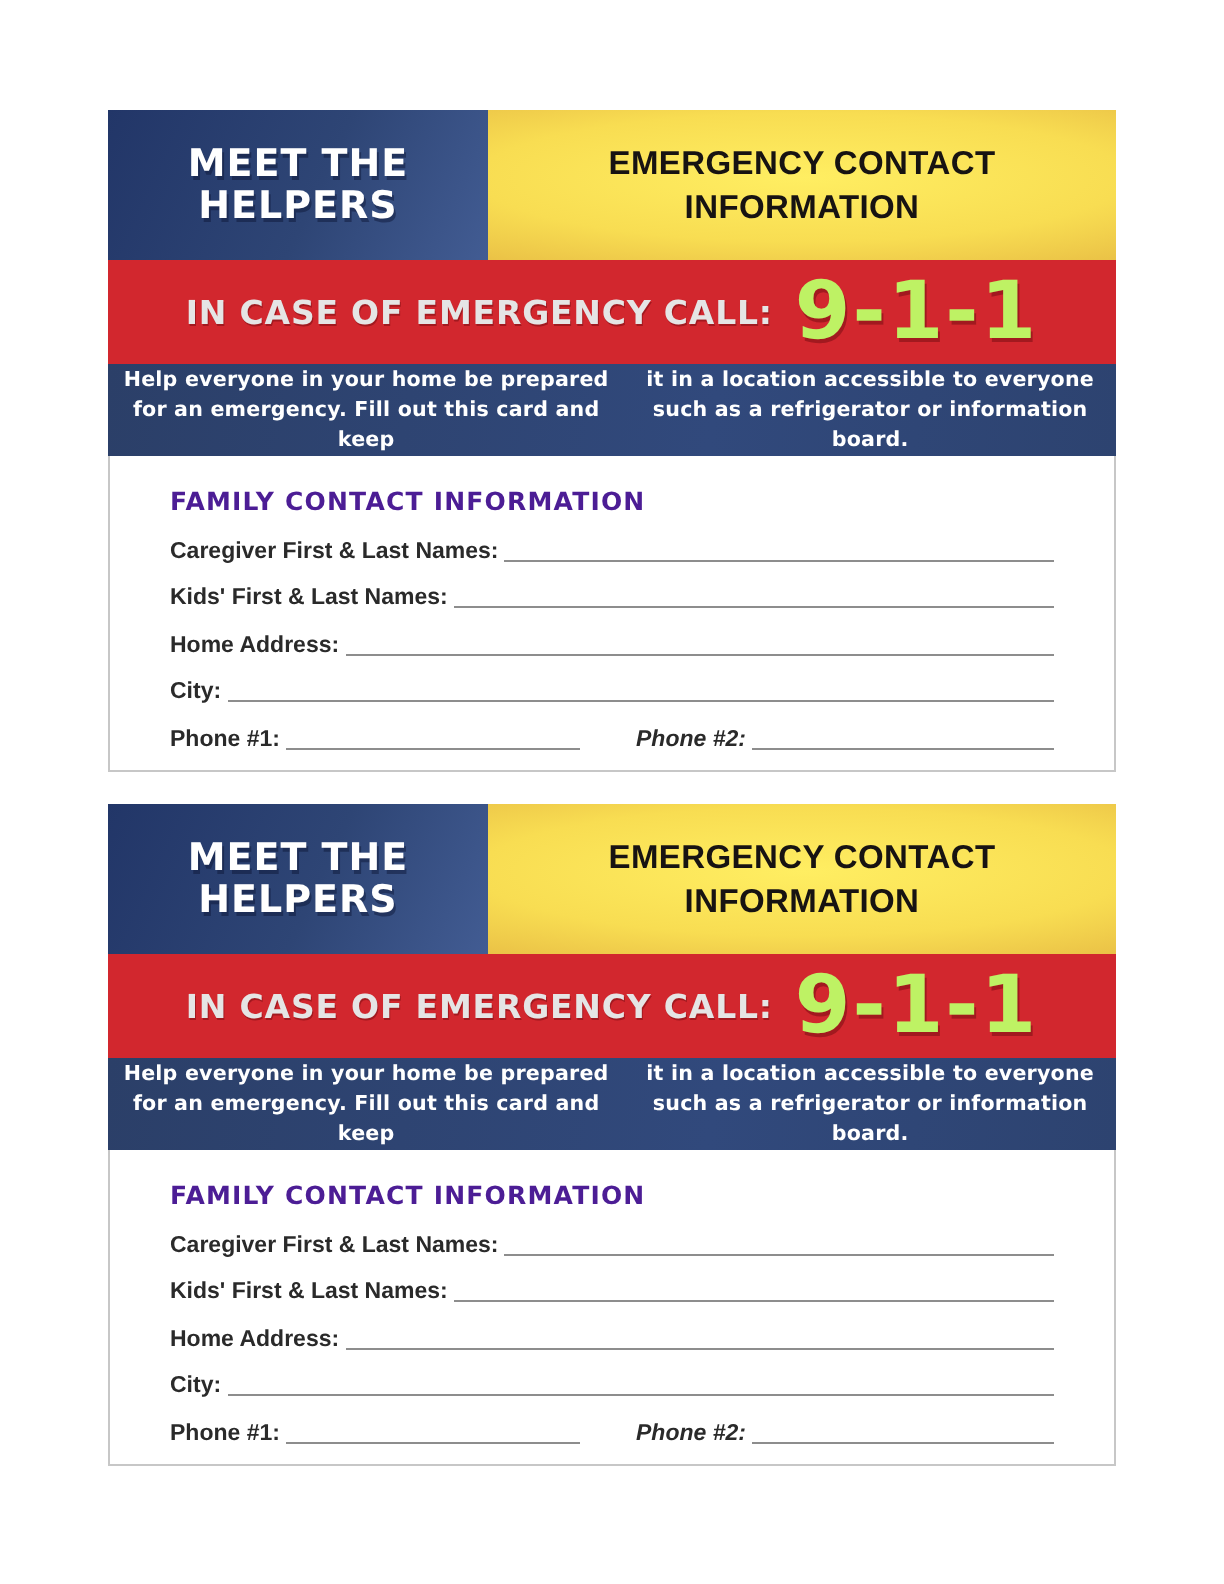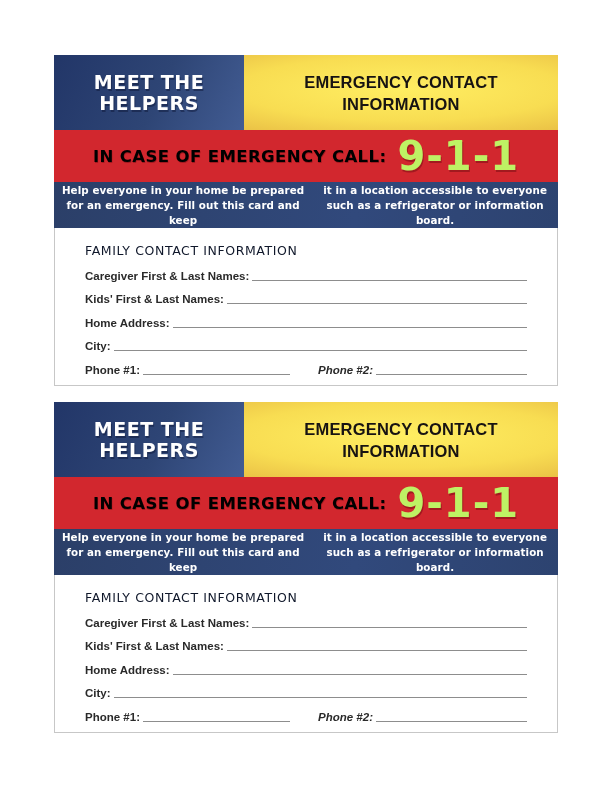--- a/index.html
+++ b/index.html
@@ -52,21 +52,21 @@
     letter-spacing: 0.2px;
   }
 
   
   .emergency-band {
     height: 52px;
     background: #d2272e;
     display: flex; align-items: center; justify-content: center;
   }
   .emergency-label {
-    color: #000000;
+    color: #e5e5e5;
     font-family: "DejaVu Sans", sans-serif;
     font-weight: bold;
     font-size: 16.5px;
     letter-spacing: 0.4px;
     text-shadow: 0.5px 1px 0 rgba(90, 5, 10, 0.4);
   }
   .emergency-number {
     color: #bef264;
     font-family: "DejaVu Sans", sans-serif;
     font-weight: bold;
@@ -95,23 +95,23 @@
   
   .form-area {
     height: 158px;
     background: #ffffff;
     border: 1px solid #c7c7c7;
     border-top: none;
     padding: 12px 30px 0 30px;
   }
   .form-heading {
     font-family: "DejaVu Sans", sans-serif;
-    font-weight: normal;
+    font-weight: bold;
     font-size: 12.5px;
-    color: #0f172a;
+    color: #4c1d95;
     letter-spacing: 0.6px;
     margin-top: 3px;
   }
   .field-row {
     display: flex;
     align-items: flex-start;
     margin-top: 12.5px;
     height: 11px;
   }
   .field-label {

